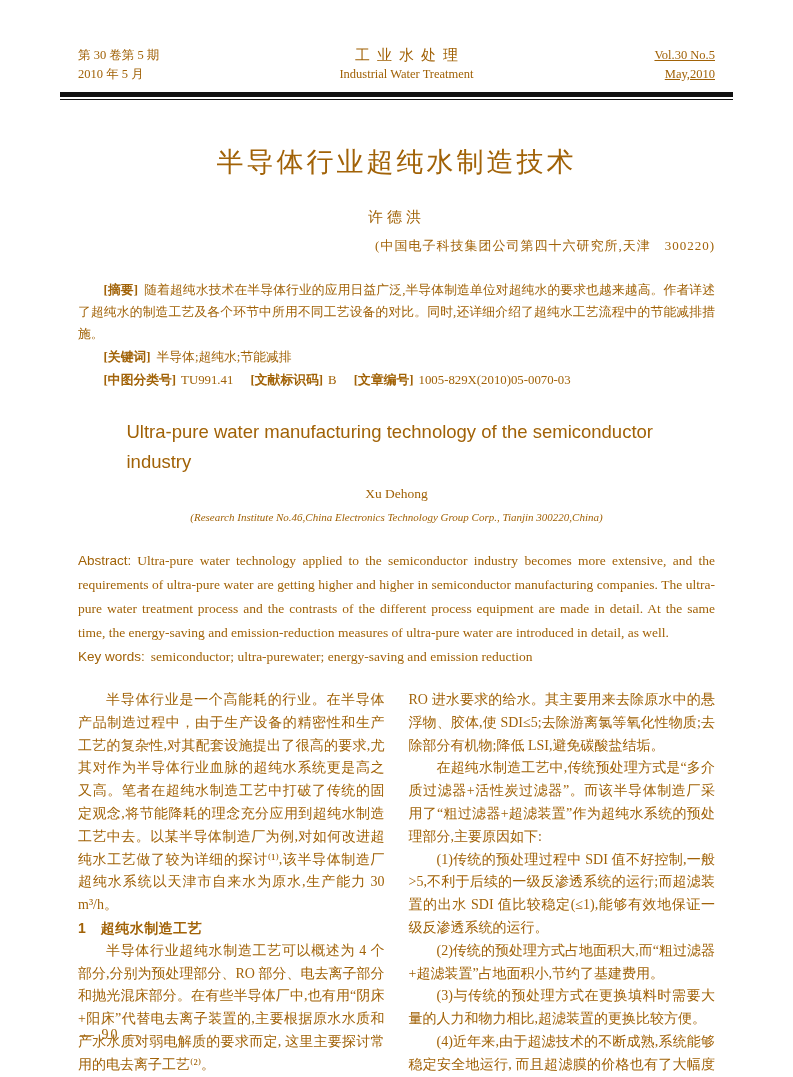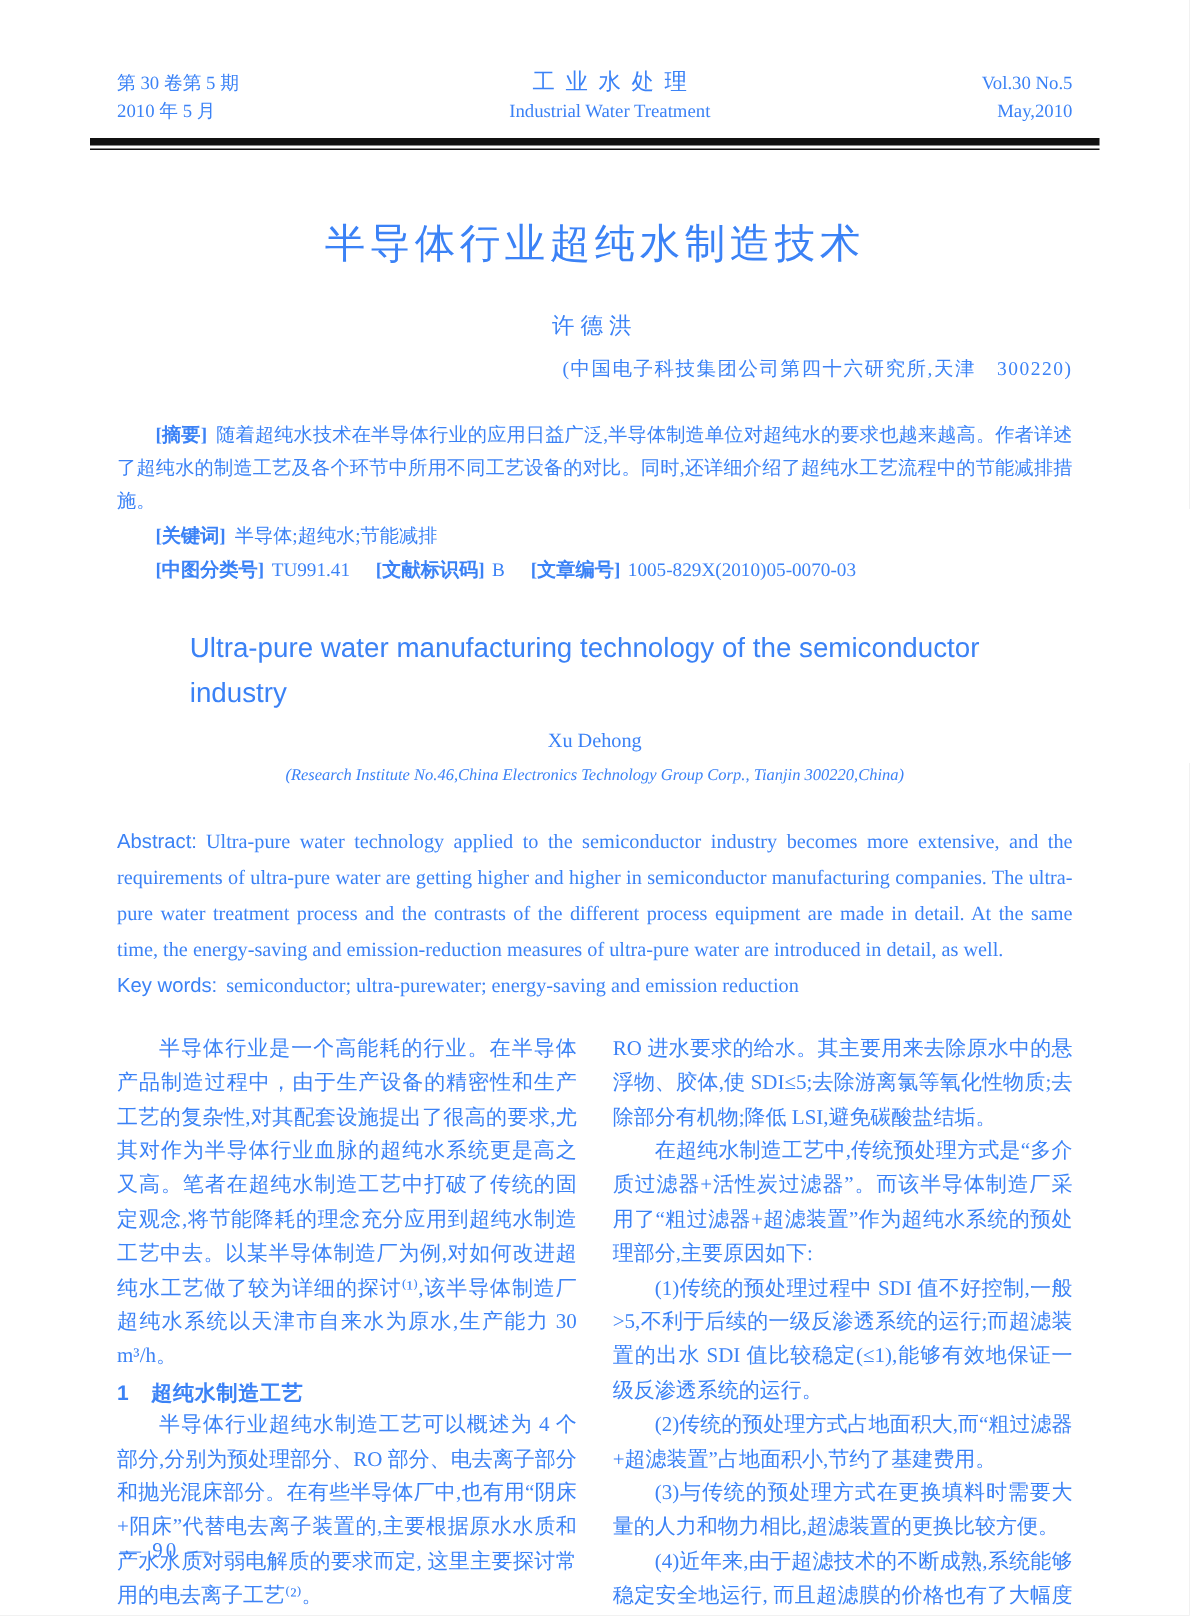--- a/index.html
+++ b/index.html
@@ -2,32 +2,32 @@
 <html><head>
 <meta charset="utf-8">
 <style>
   * { margin: 0; padding: 0; box-sizing: border-box; }
   html, body { background: #e8e8e8; }
   .page {
     position: relative;
     width: 793px; height: 1077px;
     margin: 0 auto;
     background: #ffffff;
-    color: #3b82f6;
+    color: #a16207;
     font-family: "Liberation Serif", "DejaVu Serif", serif;
     padding: 46px 78px 0 78px;
     overflow: hidden;
   }
   
   .jheader {
     display: flex; justify-content: space-between; align-items: flex-start;
     font-size: 12.5px; line-height: 19px;
   }
   .jheader .h-left  { text-align: left; min-width: 120px; }
-  .jheader .h-right { text-align: right; min-width: 100px; }
+  .jheader .h-right { text-align: right; min-width: 100px; text-decoration: underline; }
   .jheader .h-center { text-align: center; flex: 1; }
   .jt-cn { font-size: 15px; letter-spacing: 7px; margin-left: 7px; }
   .jt-en { font-size: 12.5px; }
   .header-rule { margin: 8px -18px 0 -18px; }
   .header-rule .thick { height: 5px; background: #111; }
   .header-rule .thin  { height: 1px; background: #111; margin-top: 2px; }
   
   .title-cn {
     text-align: center; font-size: 27px; font-weight: normal;
     letter-spacing: 3px; margin-top: 44px;

